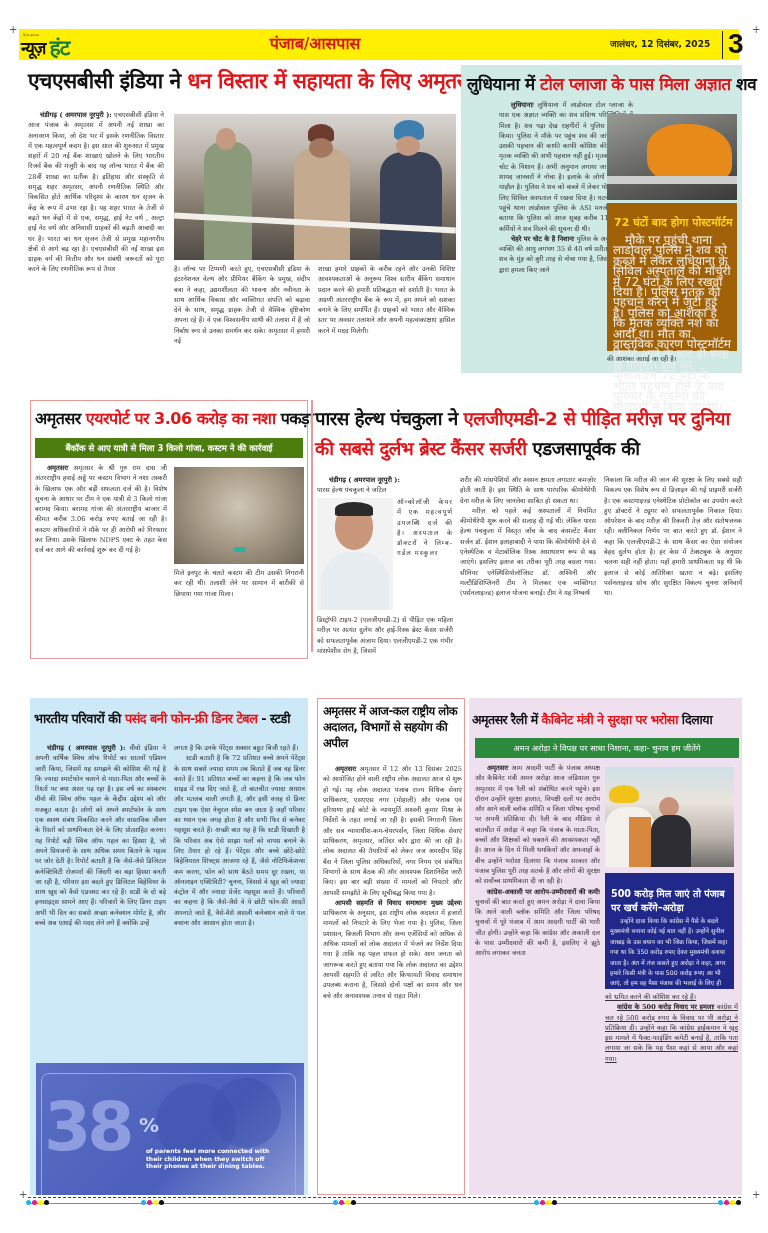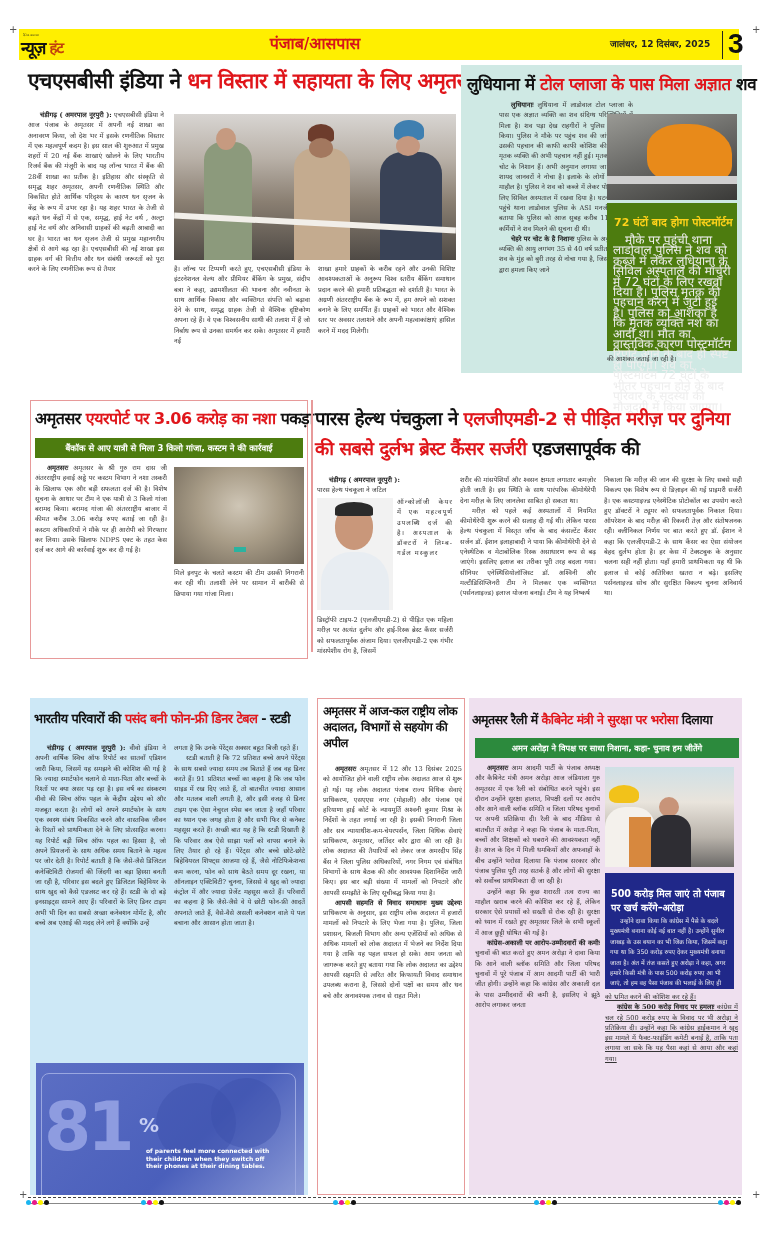--- a/index.html
+++ b/index.html
@@ -5,21 +5,21 @@
   * { box-sizing: border-box; margin: 0; padding: 0; }
   html, body { width: 768px; height: 1233px; background: #ffffff; overflow: hidden; }
   body { position: relative; font-family: "DejaVu Sans", sans-serif; color: #222; }
 
   .crop { position: absolute; color: #555; font-size: 10px; line-height: 10px; }
   .headerbar { position: absolute; left: 19px; top: 29px; width: 486px; height: 31px; background: #ffef00; display: flex; align-items: center; }
   .logo { position: absolute; left: 21px; top: 30px; height: 29px; display: flex; align-items: flex-end; }
   .logo .tag { position: absolute; top: 3px; font-size: 3px; color: #222; }
   .logo .tag.l { left: 2px; }
   .logo .w1 { font-family: "DejaVu Sans", sans-serif; font-weight: bold; font-size: 17px; color: #111; letter-spacing: -1px; line-height: 22px; }
-  .logo .w2 { font-family: "DejaVu Sans", sans-serif; font-weight: bold; font-size: 15px; color: #c2410c; margin-left: 4px; letter-spacing: -1px; line-height: 22px; text-align: right; }
+  .logo .w2 { font-family: "DejaVu Sans", sans-serif; font-weight: bold; font-size: 21px; color: #15803d; margin-left: 4px; letter-spacing: -1px; line-height: 22px; text-align: right; }
   .section-title { position: absolute; left: 215px; top: 31px; width: 200px; text-align: center; font-weight: bold; font-size: 16px; color: #d7141a; line-height: 26px; font-family: "DejaVu Sans Condensed", "DejaVu Sans", sans-serif; }
   .date { position: absolute; left: 610px; top: 35px; font-size: 9px; color: #222; font-weight: bold; line-height: 18px; text-align: right; }
   .pgdiv { position: absolute; left: 722px; top: 31px; width: 1px; height: 28px; background: #222; }
   .pgnum { position: absolute; left: 728px; top: 28px; font-size: 28px; font-weight: bold; color: #111; line-height: 32px; font-family: "Liberation Sans", sans-serif; }
 
   
   .hl { font-family: "DejaVu Sans", sans-serif; font-weight: bold; color: #111; letter-spacing: -0.5px; }
   .hl .red { color: #e0161b; }
   .body { font-family: "DejaVu Serif", serif; font-size: 6.6px; line-height: 10.3px; color: #333; text-align: justify; }
   .body p { text-indent: 12px; }
@@ -27,21 +27,21 @@
   .body .sub { font-weight: bold; color: #222; display: inline; }
   .col { position: absolute; overflow: hidden; }
   .photo { position: absolute; overflow: hidden; }
 
   
   .a1-hl { position: absolute; left: 28px; top: 66px; width: 428px; font-size: 21px; line-height: 30px; white-space: nowrap; }
 
   
   .a2-box { position: absolute; left: 461px; top: 65px; width: 281px; height: 308px; background: #cfe9e4; }
   .a2-hl { position: absolute; left: 467px; top: 69px; width: 272px; font-size: 17px; line-height: 30px; white-space: nowrap; }
-  .a2-side { position: absolute; left: 607px; top: 203px; width: 130px; height: 148px; background: #4d7c0f; }
+  .a2-side { position: absolute; left: 607px; top: 203px; width: 130px; height: 148px; background: #a16207; }
   .a2-side .t { color: #ffd21a; font-weight: bold; font-size: 11px; line-height: 16px; margin: 12px 0 4px 7px; font-family: "DejaVu Sans", sans-serif; }
   .a2-side .b { color: #eee; font-size: 12px; line-height: 10.4px; padding: 0 6px; text-indent: 12px; font-family: "DejaVu Sans", sans-serif; }
 
   
   .a3-box { position: absolute; left: 30px; top: 400px; width: 278px; height: 259px; border: 1.5px solid #e79a9a; background: #fff; }
   .a3-hl { position: absolute; left: 35px; top: 404px; width: 270px; font-size: 16px; line-height: 30px; white-space: nowrap; }
   .a3-sub { position: absolute; left: 35px; top: 438px; width: 268px; height: 20px; background: #4d7c0f; color: #fff; font-weight: bold; font-size: 8.5px; line-height: 20px; text-align: center; white-space: nowrap; font-family: "DejaVu Sans", sans-serif; }
   .a4-hl { position: absolute; left: 315px; top: 404px; width: 430px; font-size: 18.5px; line-height: 30px; }
 
   
@@ -54,21 +54,21 @@
   .a5-info .cap { position: absolute; left: 110px; top: 84px; width: 130px; font-family: "DejaVu Sans", sans-serif; font-weight: bold; font-size: 6px; line-height: 7.5px; color: #fff; }
   .a5-info .blob { position: absolute; border-radius: 50%; background: rgba(60,80,170,0.45); }
 
   
   .a6-box { position: absolute; left: 317px; top: 698px; width: 148px; height: 497px; border: 1.5px solid #e79a9a; background: #fff; }
   .a6-hl { position: absolute; left: 323px; top: 703px; width: 140px; font-size: 11.6px; line-height: 16px; }
 
   
   .a7-box { position: absolute; left: 469px; top: 698px; width: 273px; height: 497px; background: #efe0ef; }
   .a7-hl { position: absolute; left: 472px; top: 708px; width: 270px; font-size: 12.5px; line-height: 24px; white-space: nowrap; }
-  .a7-sub { position: absolute; left: 475px; top: 738px; width: 264px; height: 20px; background: #2c8a3d; color: #fff; font-weight: bold; font-size: 8.2px; line-height: 20px; text-align: center; white-space: nowrap; font-family: "DejaVu Sans", sans-serif; }
+  .a7-sub { position: absolute; left: 475px; top: 738px; width: 264px; height: 20px; background: #2c8a3d; color: #fff; font-weight: normal; font-size: 8.2px; line-height: 20px; text-align: center; white-space: nowrap; font-family: "DejaVu Sans", sans-serif; }
   .a7-side { position: absolute; left: 605px; top: 873px; width: 129px; height: 116px; background: #202889; }
   .a7-side .t { color: #fff; font-weight: bold; font-size: 9.6px; line-height: 13.5px; margin: 14px 0 2px 6px; font-family: "DejaVu Sans", sans-serif; }
   .a7-side .b { color: #f1f1f1; font-size: 6.2px; line-height: 10.4px; padding: 0 5px; text-indent: 10px; font-family: "DejaVu Sans", sans-serif; }
 
   
   .dashline { position: absolute; left: 28px; top: 1197px; width: 713px; border-top: 1px dashed #444; }
   .regline { position: absolute; left: 28px; top: 1203px; width: 713px; height: 1px; background: #888; }
   .reg { position: absolute; top: 1200px; display: flex; gap: 1px; }
   .reg i { display: block; width: 5px; height: 5px; border-radius: 50%; }
 </style>
@@ -188,40 +188,39 @@
   <p><span class="lead">चंडीगढ़ ( अमरपाल नूरपुरी ):</span> <span>वीवो इंडिया ने अपनी वार्षिक स्विच ऑफ रिपोर्ट का सातवाँ एडिशन जारी किया, जिसमें यह समझने की कोशिश की गई है कि ज्यादा स्मार्टफोन चलाने से माता-पिता और बच्चों के रिश्तों पर क्या असर पड़ रहा है। इस वर्ष का संस्करण वीवो की स्विच ऑफ पहल के केंद्रीय उद्देश्य को और मजबूत करता है। लोगों को अपने स्मार्टफोन के साथ एक स्वस्थ संबंध विकसित करने और वास्तविक जीवन के रिश्तों को प्राथमिकता देने के लिए प्रोत्साहित करना। यह रिपोर्ट बड़ी स्विच ऑफ पहल का हिस्सा है, जो अपने प्रियजनों के साथ अधिक समय बिताने के महत्व पर जोर देती है। रिपोर्ट बताती है कि जैसे-जैसे डिजिटल कनेक्टिविटी रोजमर्रा की जिंदगी का बड़ा हिस्सा बनती जा रही है, परिवार इस बदले हुए डिजिटल बिहेवियर के साथ खुद को कैसे एडजस्ट कर रहे हैं। स्टडी के दो बड़े इनसाइट्स सामने आए हैं। परिवारों के लिए डिनर टाइम अभी भी दिन का सबसे अच्छा कनेक्शन मोमेंट है, और बच्चे अब एआई की मदद लेने लगे हैं क्योंकि उन्हें</span></p>
 </div>
 <div class="col body" style="left:174px;top:743px;width:131px;height:316px;">
   <p style="text-indent:0">लगता है कि उनके पेरेंट्स अक्सर बहुत बिजी रहते हैं।</p>
   <p>स्टडी बताती है कि 72 प्रतिशत बच्चे अपने पेरेंट्स के साथ सबसे ज्यादा समय तब बिताते हैं जब वह डिनर करते हैं। 91 प्रतिशत बच्चों का कहना है कि जब फोन साइड में रख दिए जाते हैं, तो बातचीत ज्यादा आसान और मतलब वाली लगती है, और इसी वजह से डिनर टाइम एक ऐसा नेचुरल स्पेस बन जाता है जहाँ परिवार का ध्यान एक जगह होता है और सभी फिर से कनेक्ट महसूस करते हैं। अच्छी बात यह है कि स्टडी दिखाती है कि परिवार अब ऐसे साझा पलों को वापस बनाने के लिए तैयार हो रहे हैं। पेरेंट्स और बच्चे छोटे-छोटे बिहेवियरल शिफ्ट्स आजमा रहे हैं, जैसे नोटिफिकेशन्स कम करना, फोन को साथ बैठते समय दूर रखना, या ऑनलाइन एक्टिविटी? चुनना, जिससे वे खुद को ज्यादा कंट्रोल में और ज्यादा प्रेजेंट महसूस करते हैं। परिवारों का कहना है कि जैसे-जैसे वे ये छोटी फोन-फ्री आदतें अपनाते जाते हैं, वैसे-वैसे असली कनेक्शन वाले ये पल बचाना और आसान होता जाता है।</p>
 </div>
 <div class="a5-info">
   <div class="blob" style="left:120px;top:20px;width:80px;height:80px;"></div>
   <div class="blob" style="left:175px;top:15px;width:70px;height:70px;"></div>
   <div class="frame"></div>
-  <div class="big">81</div>
+  <div class="big">38</div>
   <div class="pct">%</div>
   <div class="cap">of parents feel more connected with their children when they switch off their phones at their dining tables.</div>
 </div>
 
 <div class="a6-box"></div>
 <div class="hl a6-hl">अमृतसर में आज-कल राष्ट्रीय लोक अदालत, विभागों से सहयोग की अपील</div>
 <div class="col body" style="left:323px;top:764px;width:139px;height:428px;">
   <p><span class="lead">अमृतसरः</span> <span>अमृतसर में 12 और 13 दिसंबर 2025 को आयोजित होने वाली राष्ट्रीय लोक अदालत आज से शुरू हो गई। यह लोक अदालत पंजाब राज्य विधिक सेवाएं प्राधिकरण, एसएएस नगर (मोहाली) और पंजाब एवं हरियाणा हाई कोर्ट के न्यायमूर्ति अश्वनी कुमार मिश्रा के निर्देशों के तहत लगाई जा रही है। इसकी निगरानी जिला और सत्र न्यायाधीश-कम-चेयरपर्सन, जिला विधिक सेवाएं प्राधिकरण, अमृतसर, जतिंदर कौर द्वारा की जा रही है। लोक अदालत की तैयारियों को लेकर जज अमरदीप सिंह बैंस ने जिला पुलिस अधिकारियों, नगर निगम एवं संबंधित विभागों के साथ बैठक की और आवश्यक दिशानिर्देश जारी किए। इस बार बड़ी संख्या में मामलों को निपटारे और आपसी समझौते के लिए सूचीबद्ध किया गया है।</span></p>
   <p><span class="sub">आपसी सहमति से विवाद समाधानः मुख्य उद्देश्यः</span> <span>प्राधिकरण के अनुसार, इस राष्ट्रीय लोक अदालत में हजारों मामलों को निपटारे के लिए भेजा गया है। पुलिस, जिला प्रशासन, बिजली विभाग और अन्य एजेंसियों को अधिक से अधिक मामलों को लोक अदालत में भेजने का निर्देश दिया गया है ताकि यह पहल सफल हो सके। आम जनता को जागरूक करते हुए बताया गया कि लोक अदालत का उद्देश्य आपसी सहमति से त्वरित और किफायती विवाद समाधान उपलब्ध कराना है, जिससे दोनों पक्षों का समय और धन बचे और अनावश्यक तनाव से राहत मिले।</span></p>
 </div>
 
 <div class="a7-box"></div>
 <div class="hl a7-hl">
   <span>अमृतसर रैली में </span><span class="red">कैबिनेट मंत्री ने सुरक्षा पर भरोसा</span><span> दिलाया</span>
 </div>
 <div class="a7-sub">अमन अरोड़ा ने विपक्ष पर साधा निशाना, कहा- चुनाव हम जीतेंगे</div>
 <div class="col body" style="left:475px;top:763px;width:125px;height:430px;">
   <p><span class="lead">अमृतसरः</span> <span>आम आदमी पार्टी के पंजाब अध्यक्ष और कैबिनेट मंत्री अमन अरोड़ा आज जंडियाला गुरु अमृतसर में एक रैली को संबोधित करने पहुंचे। इस दौरान उन्होंने सुरक्षा हालात, विपक्षी दलों पर आरोप और आने वाली ब्लॉक समिति व जिला परिषद चुनावों पर अपनी प्रतिक्रिया दी। रैली के बाद मीडिया से बातचीत में अरोड़ा ने कहा कि पंजाब के माता-पिता, बच्चों और शिक्षकों को घबराने की आवश्यकता नहीं है। आज के दिन में मिली धमकियों और अफवाहों के बीच उन्होंने भरोसा दिलाया कि पंजाब सरकार और पंजाब पुलिस पूरी तरह सतर्क है और लोगों की सुरक्षा को सर्वोच्च प्राथमिकता दी जा रही है।</span></p>
-  <p>उन्होंने कहा कि कुछ शरारती तत्व राज्य का माहौल खराब करने की कोशिश कर रहे हैं, लेकिन सरकार ऐसे प्रयासों को सख्ती से रोक रही है। सुरक्षा को ध्यान में रखते हुए अमृतसर जिले के सभी स्कूलों में आज छुट्टी घोषित की गई है।</p>
   <p><span class="sub">कांग्रेस-अकाली पर आरोप-उम्मीदवारों की कमीः</span> <span>चुनावों की बात करते हुए अमन अरोड़ा ने दावा किया कि आने वाली ब्लॉक समिति और जिला परिषद चुनावों में पूरे पंजाब में आम आदमी पार्टी की भारी जीत होगी। उन्होंने कहा कि कांग्रेस और अकाली दल के पास उम्मीदवारों की कमी है, इसलिए वे झूठे आरोप लगाकर जनता</span></p>
 </div>
 <div class="photo" style="left:605px;top:767px;width:129px;height:100px;background:linear-gradient(180deg,#cfe0e6 0%,#e9e4dc 35%,#b9b3ab 70%,#6c6a68 100%);">
   <div style="position:absolute;left:4px;top:18px;width:30px;height:18px;background:#f2c21a;border-radius:50% 50% 30% 30%;"></div>
   <div style="position:absolute;left:0;top:40px;width:50px;height:60px;background:#f4f1ec;border-radius:20px 20px 0 0;"></div>
   <div style="position:absolute;left:54px;top:30px;width:20px;height:20px;background:#c89479;border-radius:50%;"></div>
   <div style="position:absolute;left:46px;top:48px;width:40px;height:52px;background:#2e2d33;border-radius:16px 16px 0 0;"></div>
   <div style="position:absolute;left:24px;top:50px;width:22px;height:50px;background:#d7883e;"></div>
 </div>
 <div class="a7-side">

